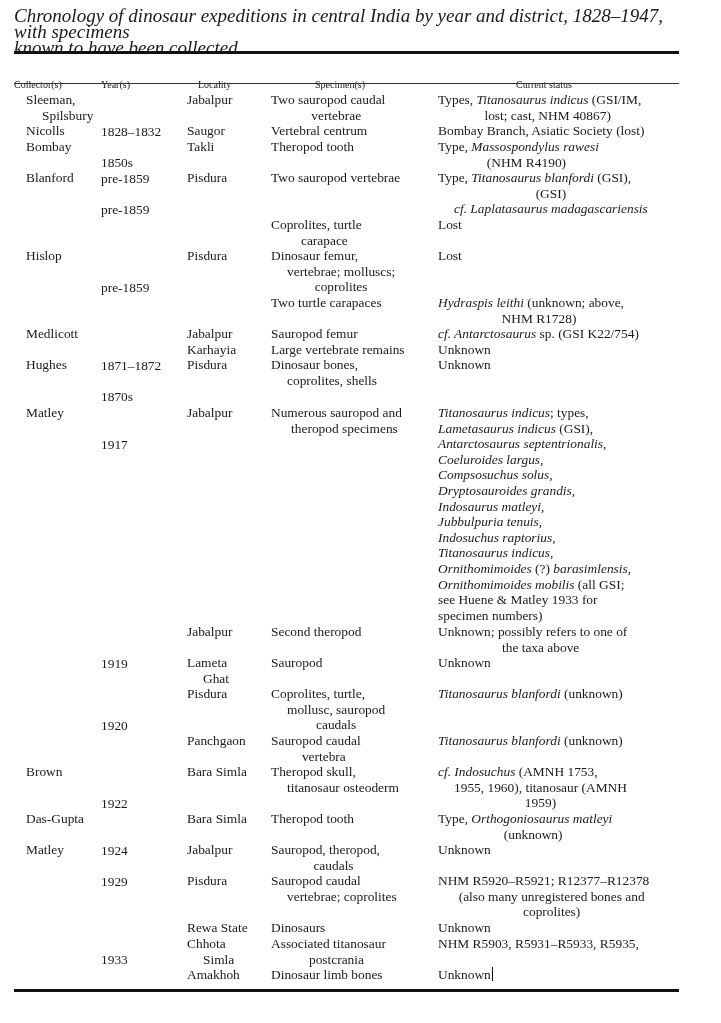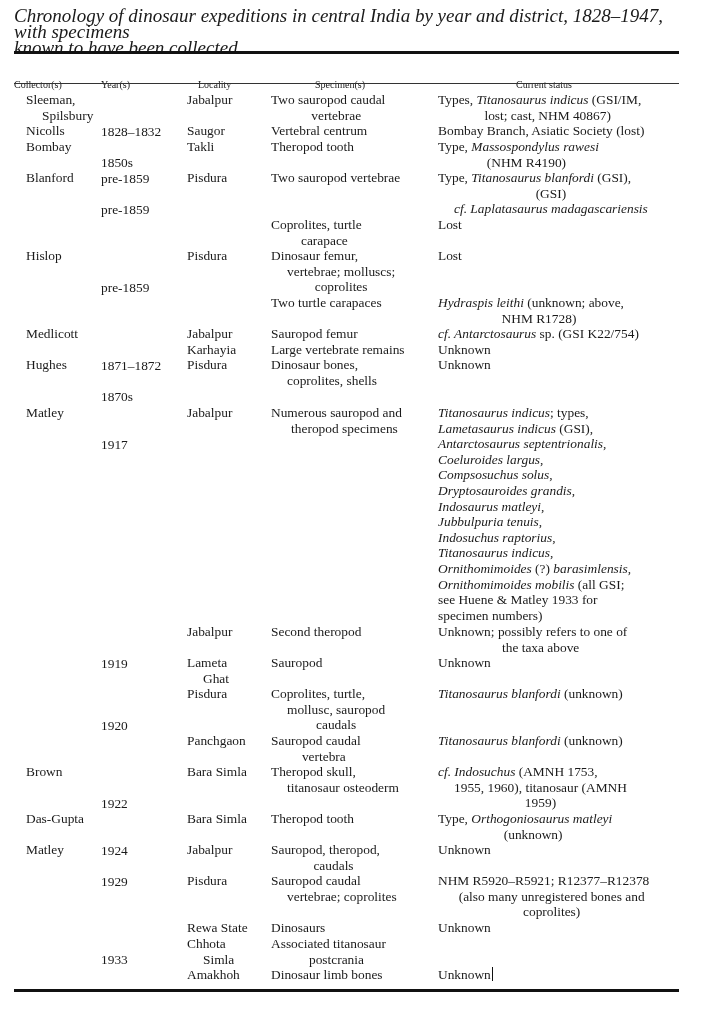--- a/index.html
+++ b/index.html
@@ -391,20 +391,21 @@
       <div class="cell c-year"></div>
       <div class="cell c-loc">
         <span class="ln">Chhota</span>
         <span class="ln ind">Simla</span>
       </div>
       <div class="cell c-spec">
         <span class="ln">Associated titanosaur</span>
         <span class="ln ind">postcrania</span>
       </div>
       <div class="cell c-stat">
+        <span class="ln"><span>NHM R5903, R5931–R5933, R5935,</span></span>
       </div>
     </div>
     <div class="row" style="top: 967px;">
       <div class="cell c-col"></div>
       <div class="cell c-year"></div>
       <div class="cell c-loc">
         <span class="ln">Amakhoh</span>
       </div>
       <div class="cell c-spec">
         <span class="ln">Dinosaur limb bones</span>

